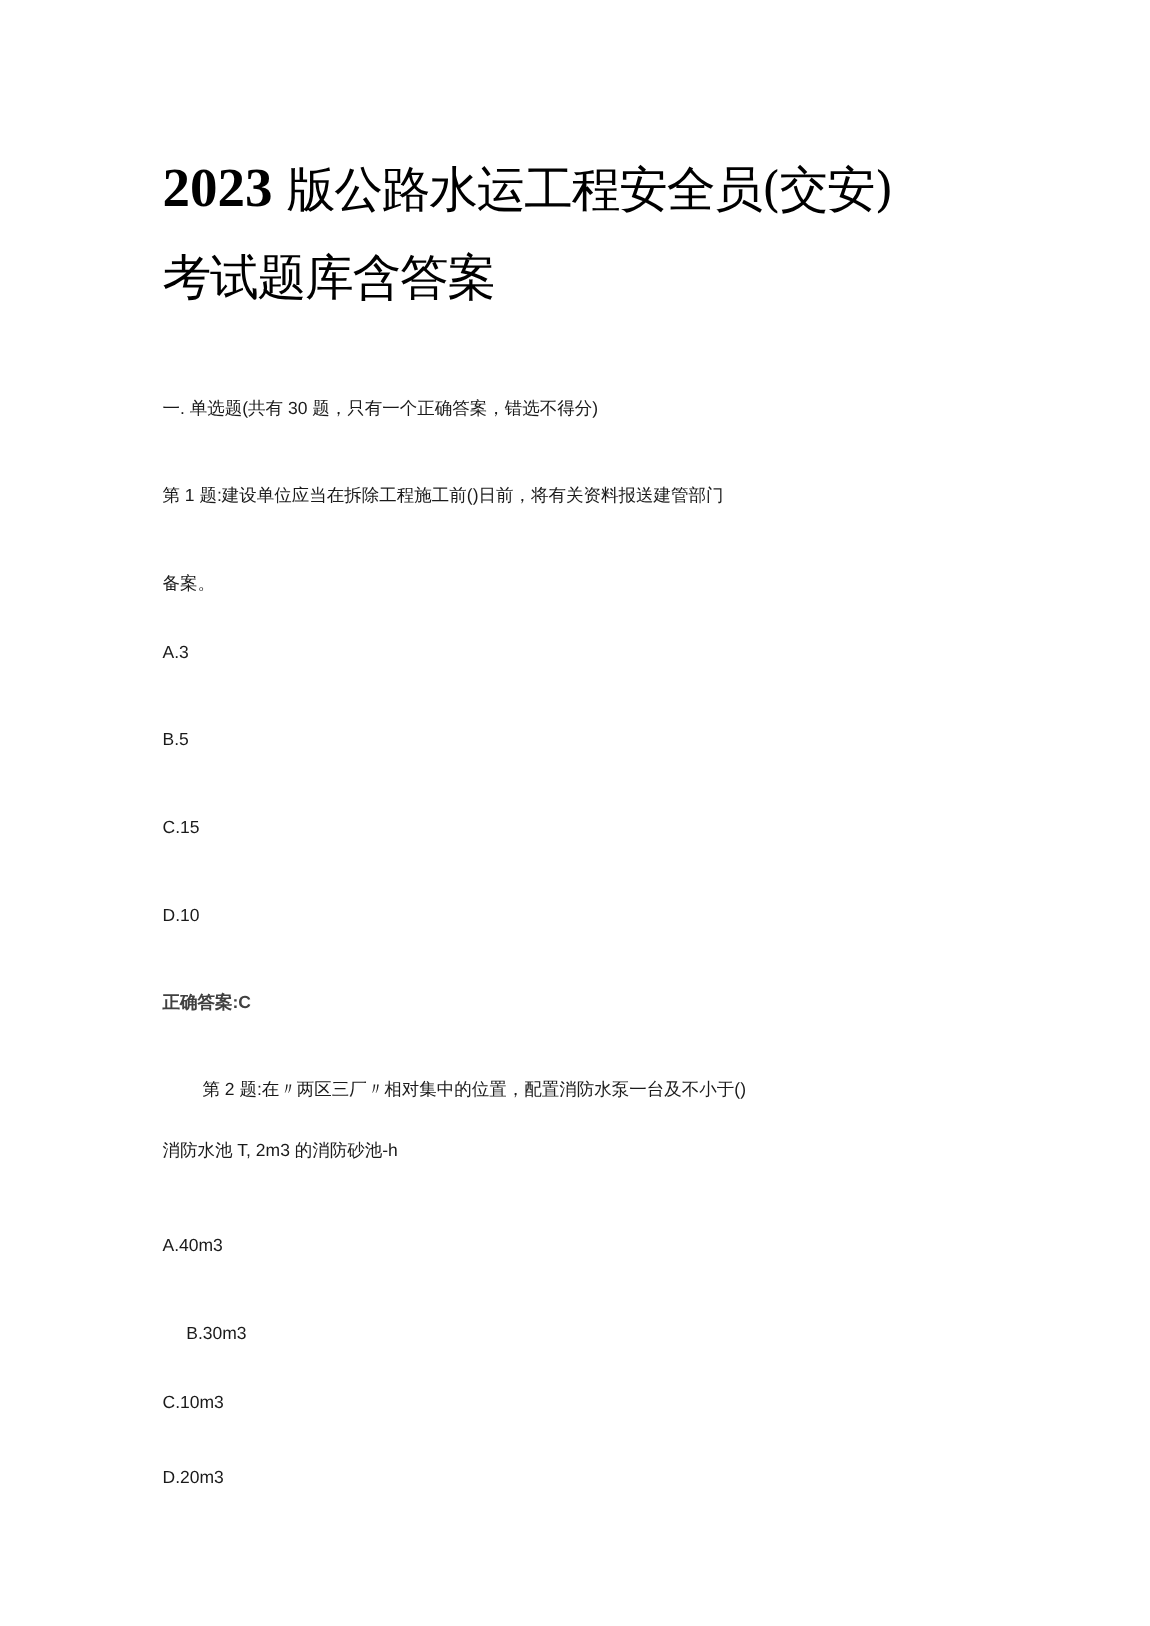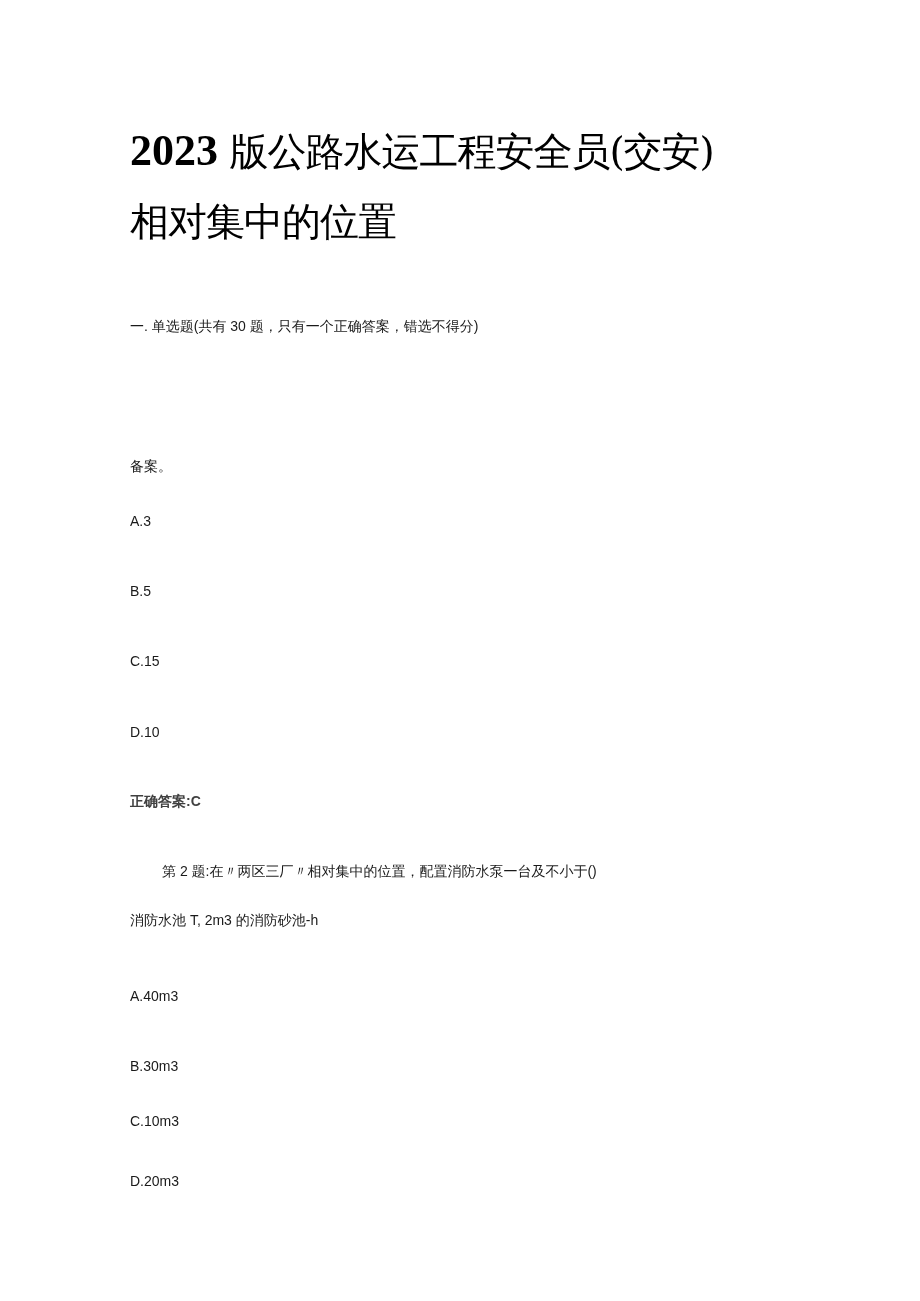--- a/index.html
+++ b/index.html
@@ -18,32 +18,33 @@
     }
     .answer { font-weight: bold; color: #404040; }
   </style>
 </head>
 <body>
 
 <div class="page">
 
   <div class="title">
     <div><span class="year">2023</span><span> 版公路水运工程安全员(交安)</span></div>
-    <div>相对集中的位置</div>
+    <div>考试题库含答案</div>
   </div>
 
   <div class="line" style="top:314px;">一. 单选题(共有 30 题，只有一个正确答案，错选不得分)</div>
 
+  <div class="line" style="top:384px;">第 1 题:建设单位应当在拆除工程施工前()日前，将有关资料报送建管部门</div>
   <div class="line" style="top:454px;">备案。</div>
   <div class="line" style="top:509px;">A.3</div>
   <div class="line" style="top:579px;">B.5</div>
   <div class="line" style="top:649px;">C.15</div>
   <div class="line" style="top:720px;">D.10</div>
   <div class="line answer" style="top:789px;"><span>正确答案:</span><span>C</span></div>
 
   <div class="line" style="top:859px;margin-left:32px;">第 2 题:在〃两区三厂〃相对集中的位置，配置消防水泵一台及不小于()</div>
   <div class="line" style="top:908px;">消防水池 T, 2m3 的消防砂池-h</div>
   <div class="line" style="top:984px;">A.40m3</div>
-  <div class="line" style="top:1054px;">B.30m3</div>
+  <div class="line" style="top:1054px;margin-left:19px;">B.30m3</div>
   <div class="line" style="top:1109px;">C.10m3</div>
   <div class="line" style="top:1169px;">D.20m3</div>
 
 </div>
 
 </body></html>

